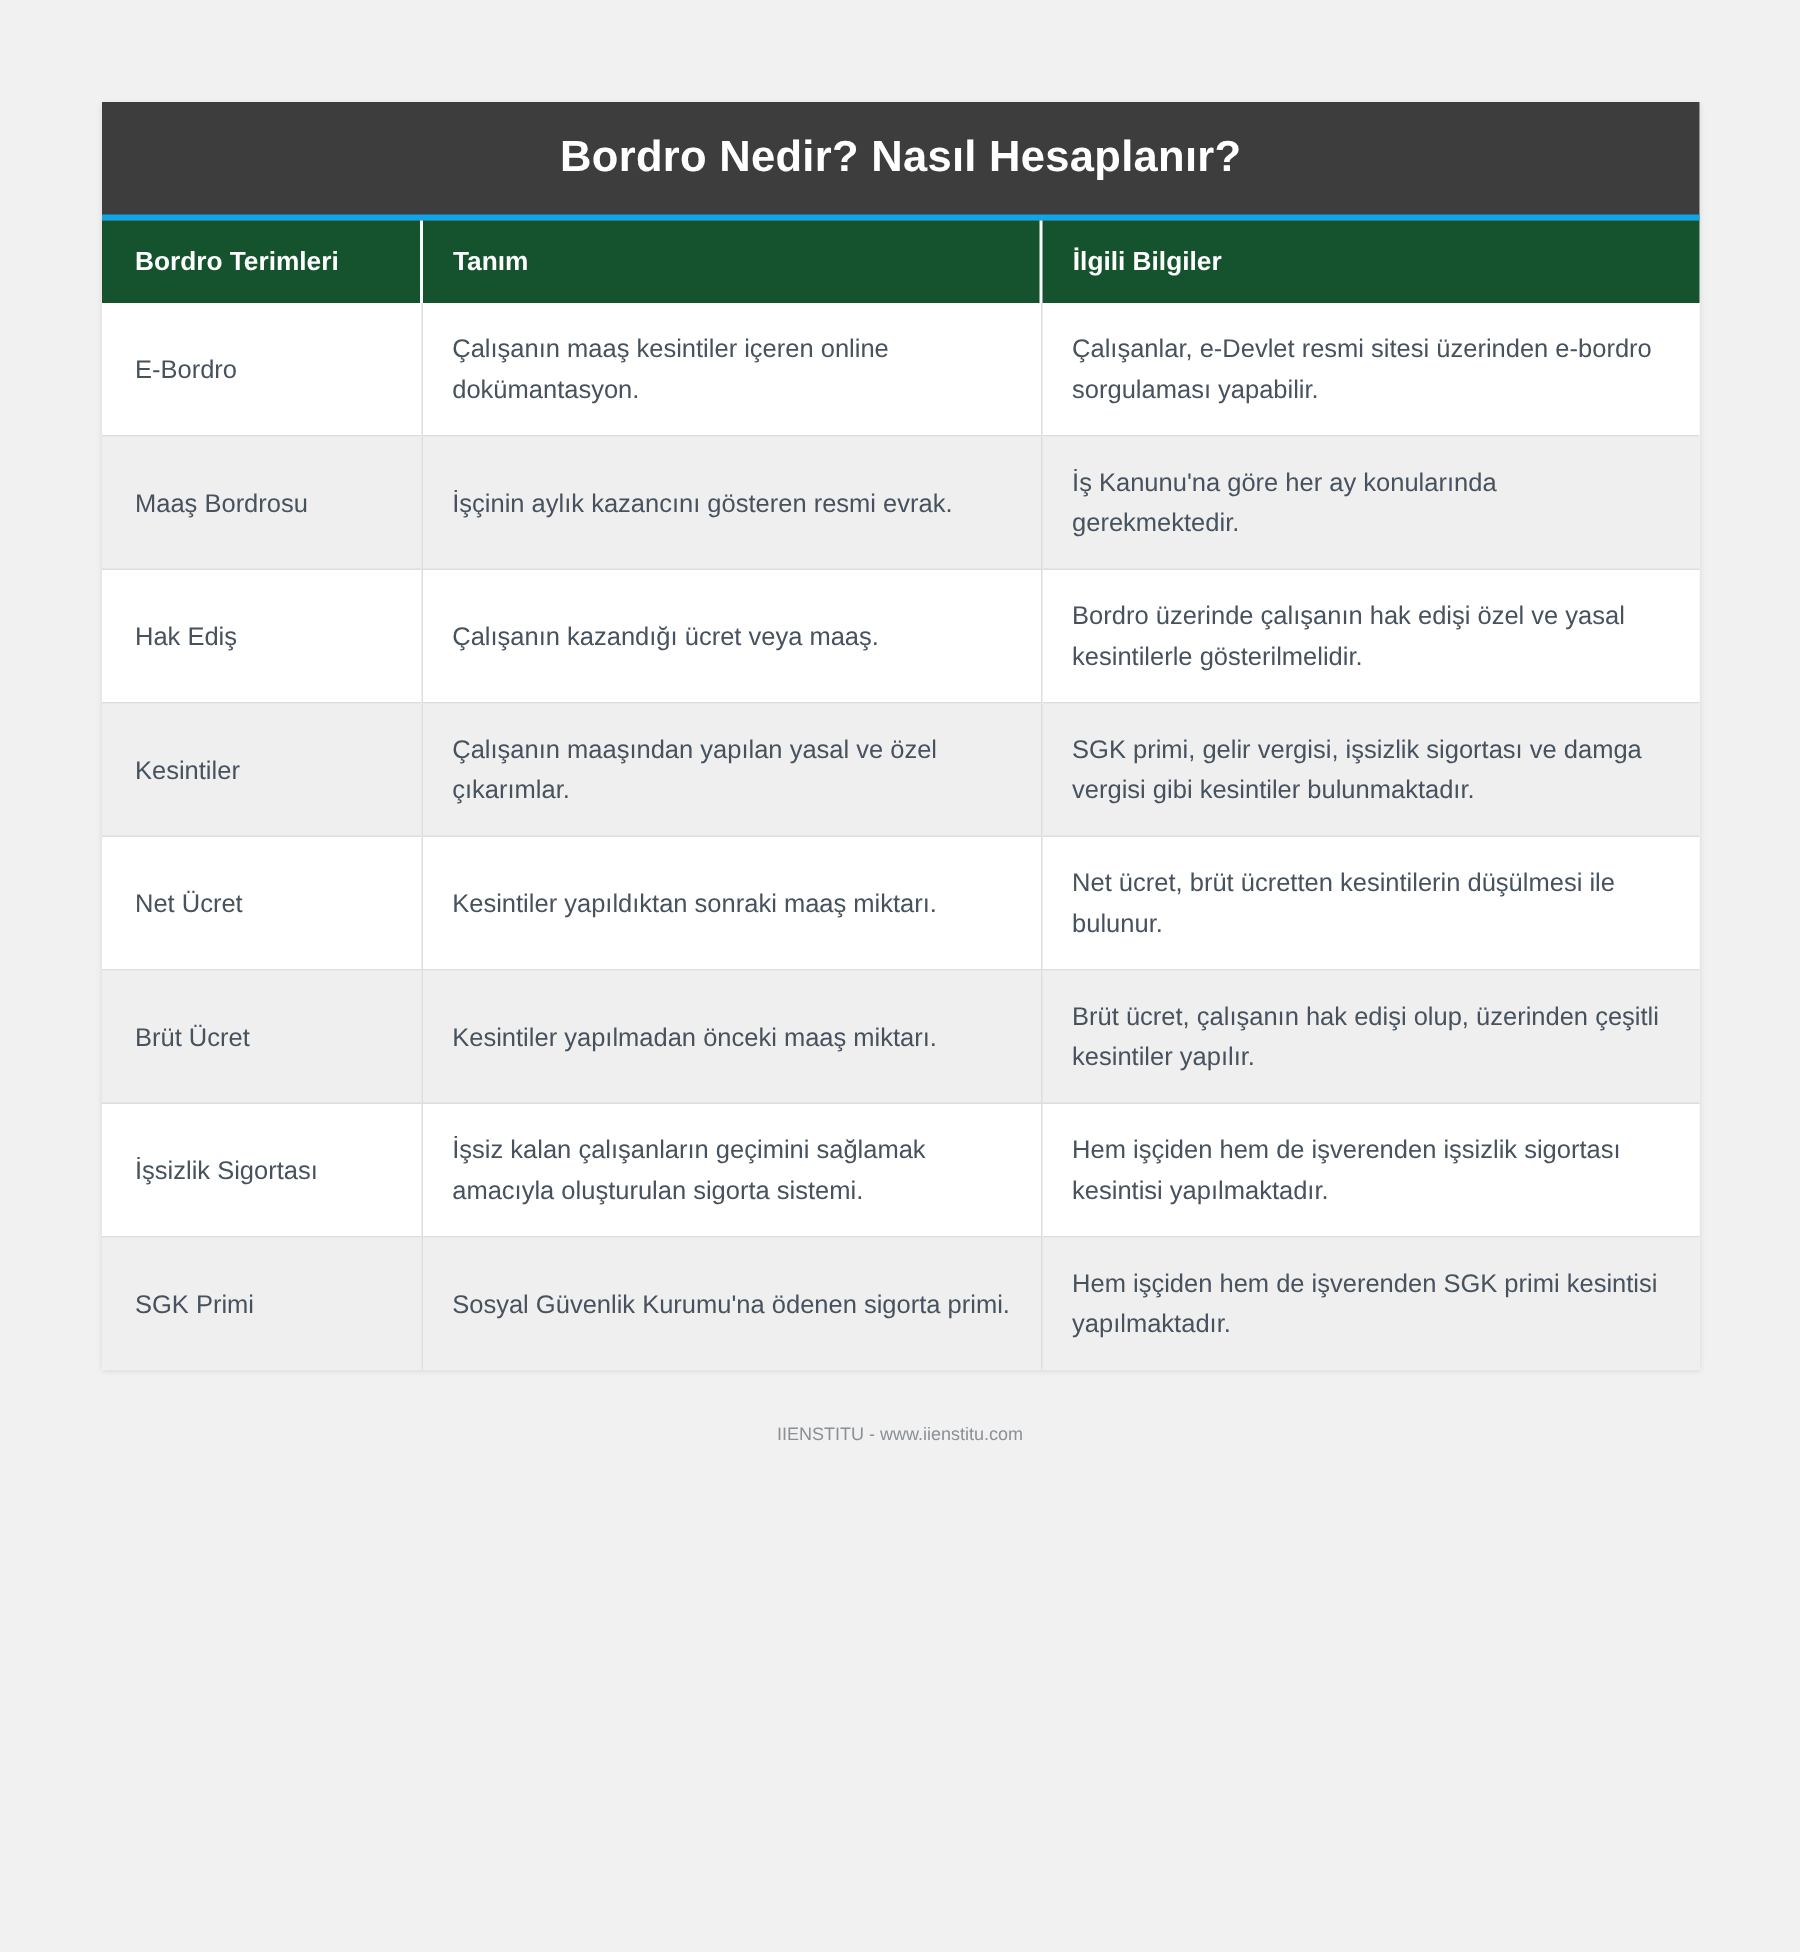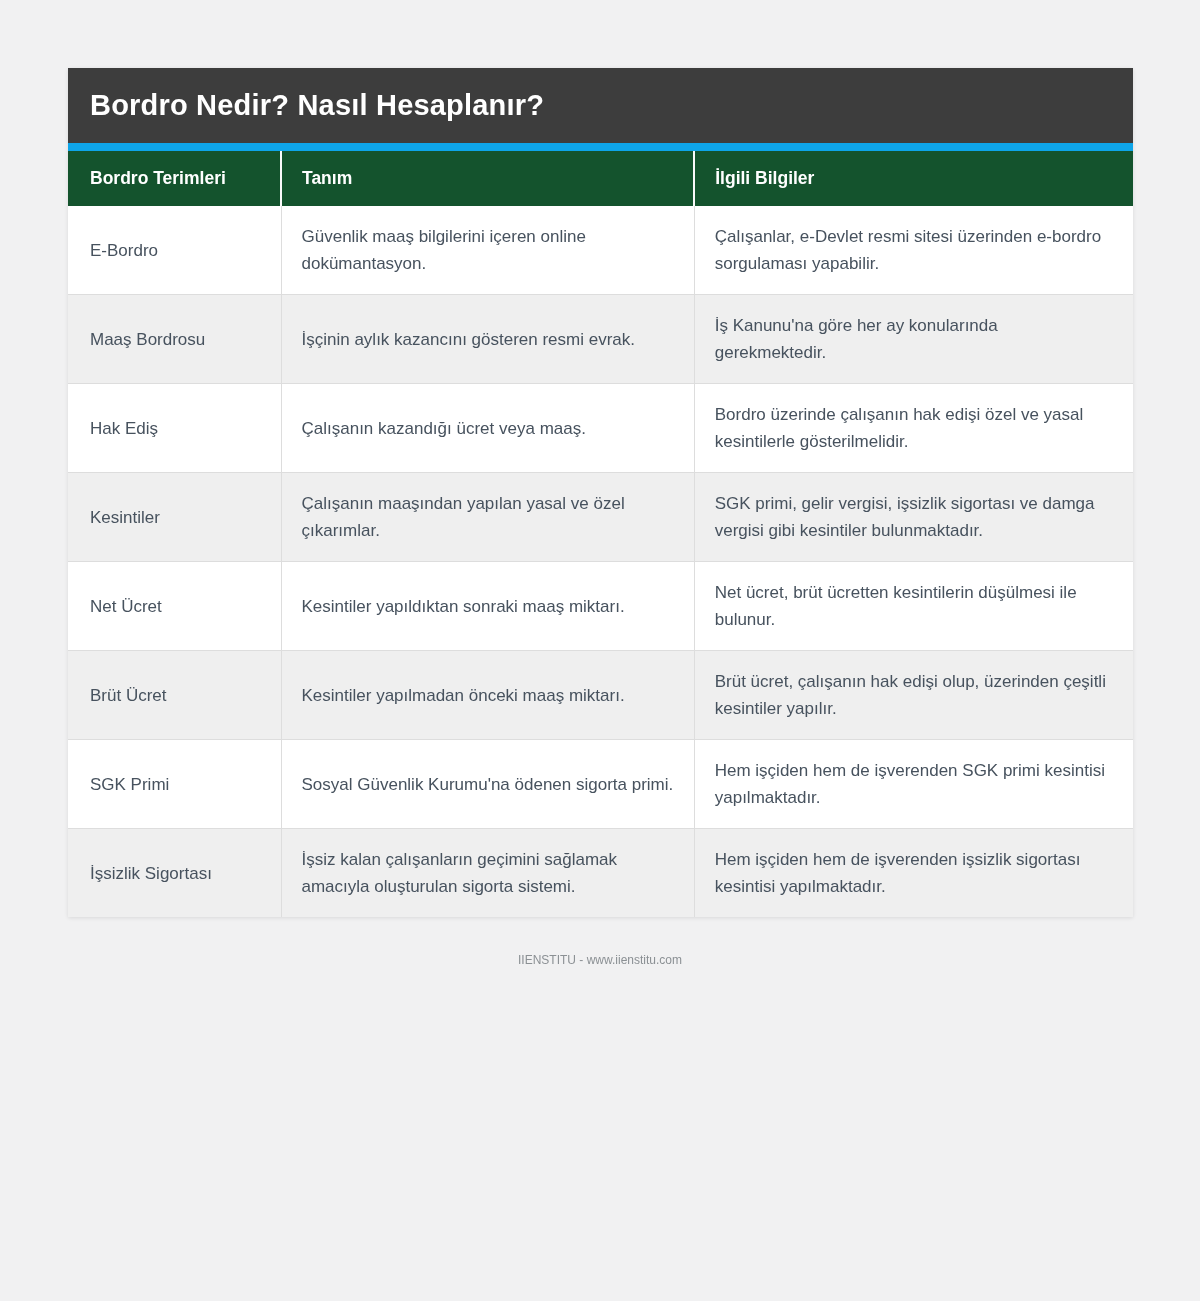--- a/index.html
+++ b/index.html
@@ -19,22 +19,23 @@
     background: #ffffff;
     box-shadow: 0 1px 4px rgba(0,0,0,0.10);
   }
   .title-bar {
     background: #3d3d3d;
     color: #ffffff;
     font-size: 29px;
     font-weight: bold;
     line-height: 37px;
     padding: 19px 22px;
-    border-bottom: 8px solid #0ea5e9;
+    border-bottom: 4px solid #0ea5e9;
     letter-spacing: 0.2px;
+    text-align: center;
   }
   table.terms {
     width: 100%;
     border-collapse: collapse;
     table-layout: fixed;
   }
   table.terms col.c1 { width: 20.0%; }
   table.terms col.c2 { width: 38.8%; }
   table.terms col.c3 { width: 41.2%; }
   thead th {
@@ -89,21 +90,21 @@
     <thead>
       <tr>
         <th>Bordro Terimleri</th>
         <th>Tanım</th>
         <th>İlgili Bilgiler</th>
       </tr>
     </thead>
     <tbody>
         <tr>
           <td>E-Bordro</td>
-          <td>Güvenlik maaş bilgilerini içeren online dokümantasyon.</td>
+          <td>Çalışanın maaş kesintiler içeren online dokümantasyon.</td>
           <td>Çalışanlar, e-Devlet resmi sitesi üzerinden e-bordro sorgulaması yapabilir.</td>
         </tr>
         <tr>
           <td>Maaş Bordrosu</td>
           <td>İşçinin aylık kazancını gösteren resmi evrak.</td>
           <td>İş Kanunu'na göre her ay konularında gerekmektedir.</td>
         </tr>
         <tr>
           <td>Hak Ediş</td>
           <td>Çalışanın kazandığı ücret veya maaş.</td>
@@ -118,26 +119,26 @@
           <td>Net Ücret</td>
           <td>Kesintiler yapıldıktan sonraki maaş miktarı.</td>
           <td>Net ücret, brüt ücretten kesintilerin düşülmesi ile bulunur.</td>
         </tr>
         <tr>
           <td>Brüt Ücret</td>
           <td>Kesintiler yapılmadan önceki maaş miktarı.</td>
           <td>Brüt ücret, çalışanın hak edişi olup, üzerinden çeşitli kesintiler yapılır.</td>
         </tr>
         <tr>
+          <td>İşsizlik Sigortası</td>
+          <td>İşsiz kalan çalışanların geçimini sağlamak amacıyla oluşturulan sigorta sistemi.</td>
+          <td>Hem işçiden hem de işverenden işsizlik sigortası kesintisi yapılmaktadır.</td>
+        </tr>
+        <tr>
           <td>SGK Primi</td>
           <td>Sosyal Güvenlik Kurumu'na ödenen sigorta primi.</td>
           <td>Hem işçiden hem de işverenden SGK primi kesintisi yapılmaktadır.</td>
-        </tr>
-        <tr>
-          <td>İşsizlik Sigortası</td>
-          <td>İşsiz kalan çalışanların geçimini sağlamak amacıyla oluşturulan sigorta sistemi.</td>
-          <td>Hem işçiden hem de işverenden işsizlik sigortası kesintisi yapılmaktadır.</td>
         </tr>
       </tbody>
   </table>
 </div>
 
 <div class="footer">IIENSTITU - www.iienstitu.com</div>
 
 </body></html>

